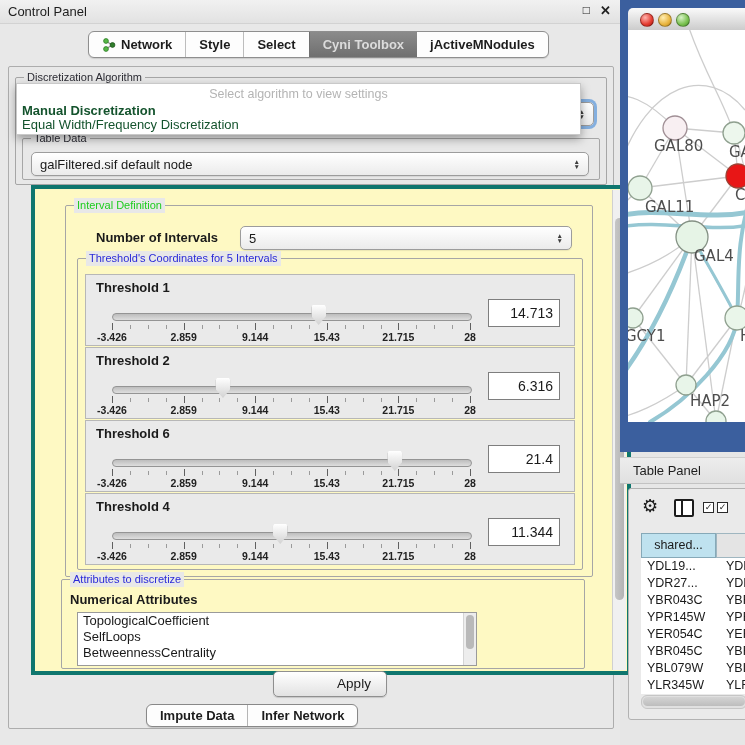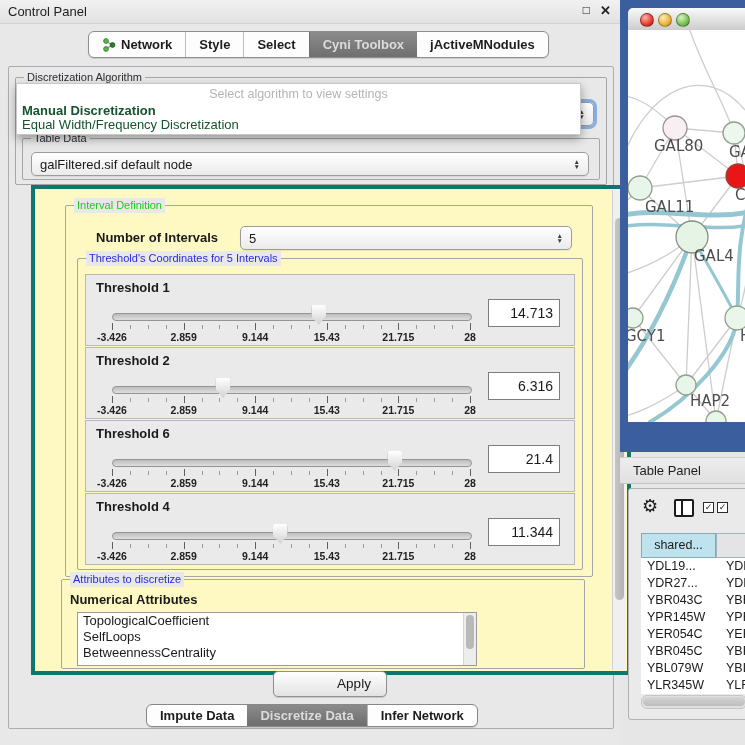--- a/index.html
+++ b/index.html
@@ -380,21 +380,20 @@
               <div class="vthumb"></div>
             </div>
           </div>
         </div>
       </div>
 
       <div id="apply-btn">Apply</div>
 
       <div class="btabbar">
         <div class="btab">Impute Data</div>
-        <div class="btab selected">Discretize Data</div>
         <div class="btab sep">Infer Network</div>
       </div>
     </div>
   </div>
 
   <div id="network-frame">
     <div id="net-titlebar">
       <span class="light red"></span>
       <span class="light yellow"></span>
       <span class="light green"></span>

